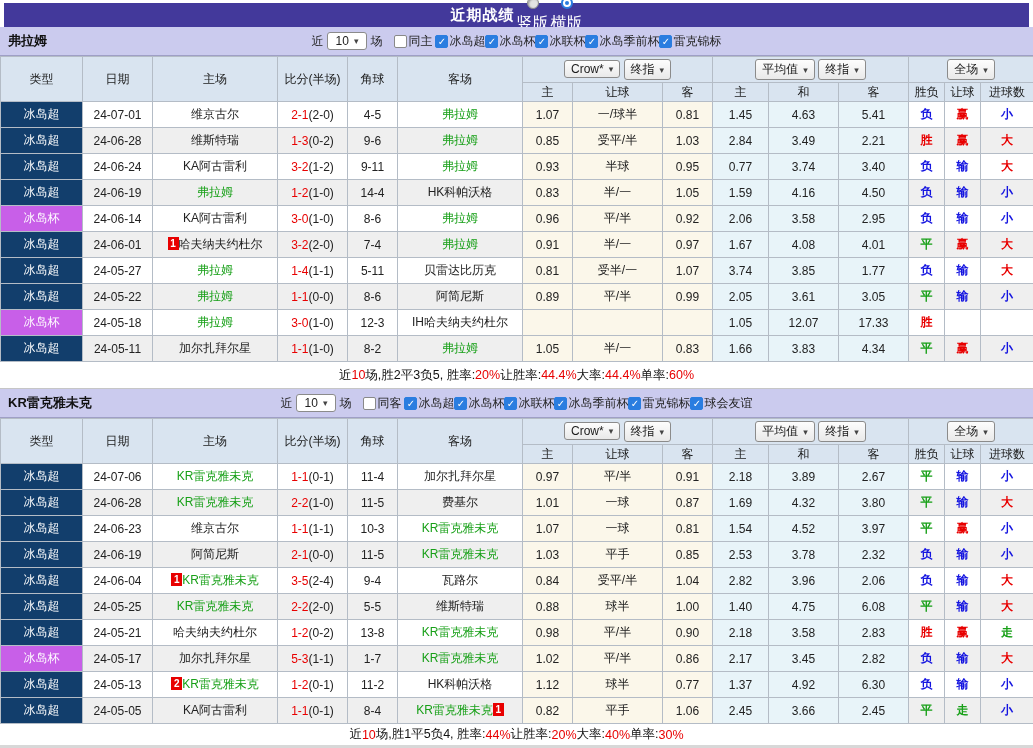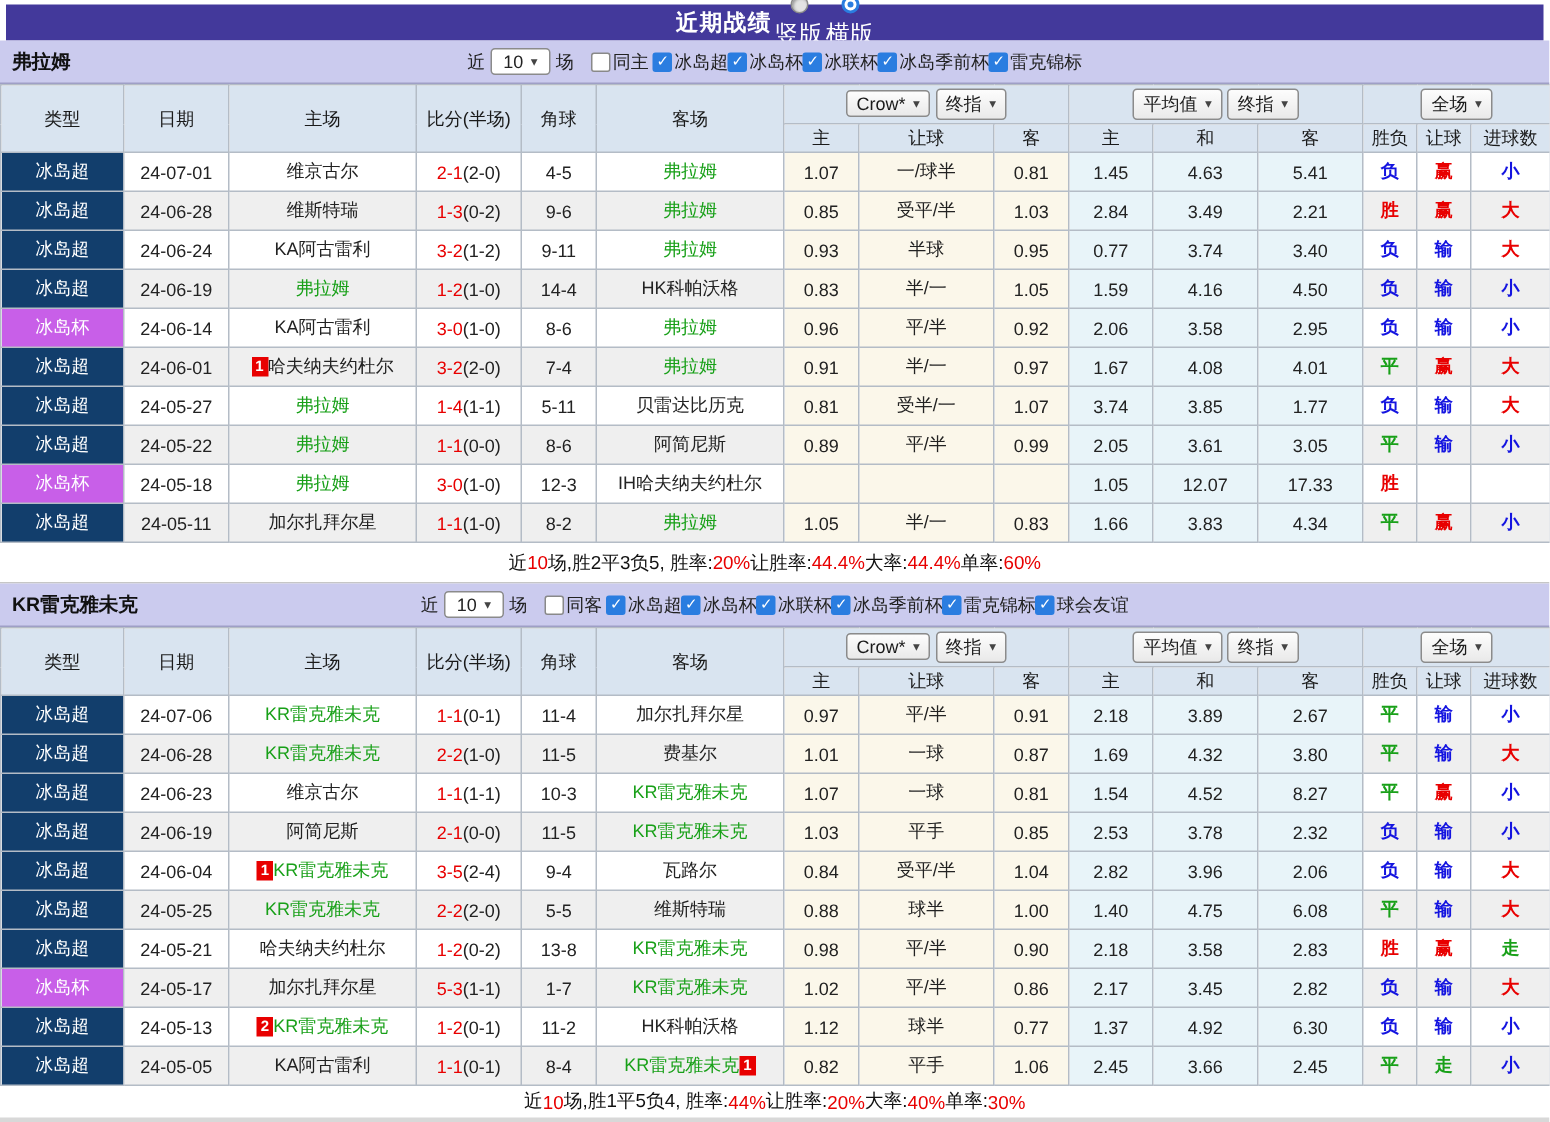--- a/index.html
+++ b/index.html
@@ -520,21 +520,21 @@
         <td>24-06-23</td>
         <td><span>维京古尔</span></td>
         <td><span class="score-ft">1-1</span><span>(1-1)</span></td>
         <td>10-3</td>
         <td><span class="t-green">KR雷克雅未克</span></td>
         <td class="odd">1.07</td>
         <td class="odd">一球</td>
         <td class="odd">0.81</td>
         <td class="avg">1.54</td>
         <td class="avg">4.52</td>
-        <td class="avg">8.27</td>
+        <td class="avg">3.97</td>
         <td class="res c-green">平</td>
         <td class="res c-red">赢</td>
         <td class="res c-blue">小</td>
       </tr>
       <tr class="alt">
         <td class="type-league">冰岛超</td>
         <td>24-06-19</td>
         <td><span>阿简尼斯</span></td>
         <td><span class="score-ft">2-1</span><span>(0-0)</span></td>
         <td>11-5</td>

